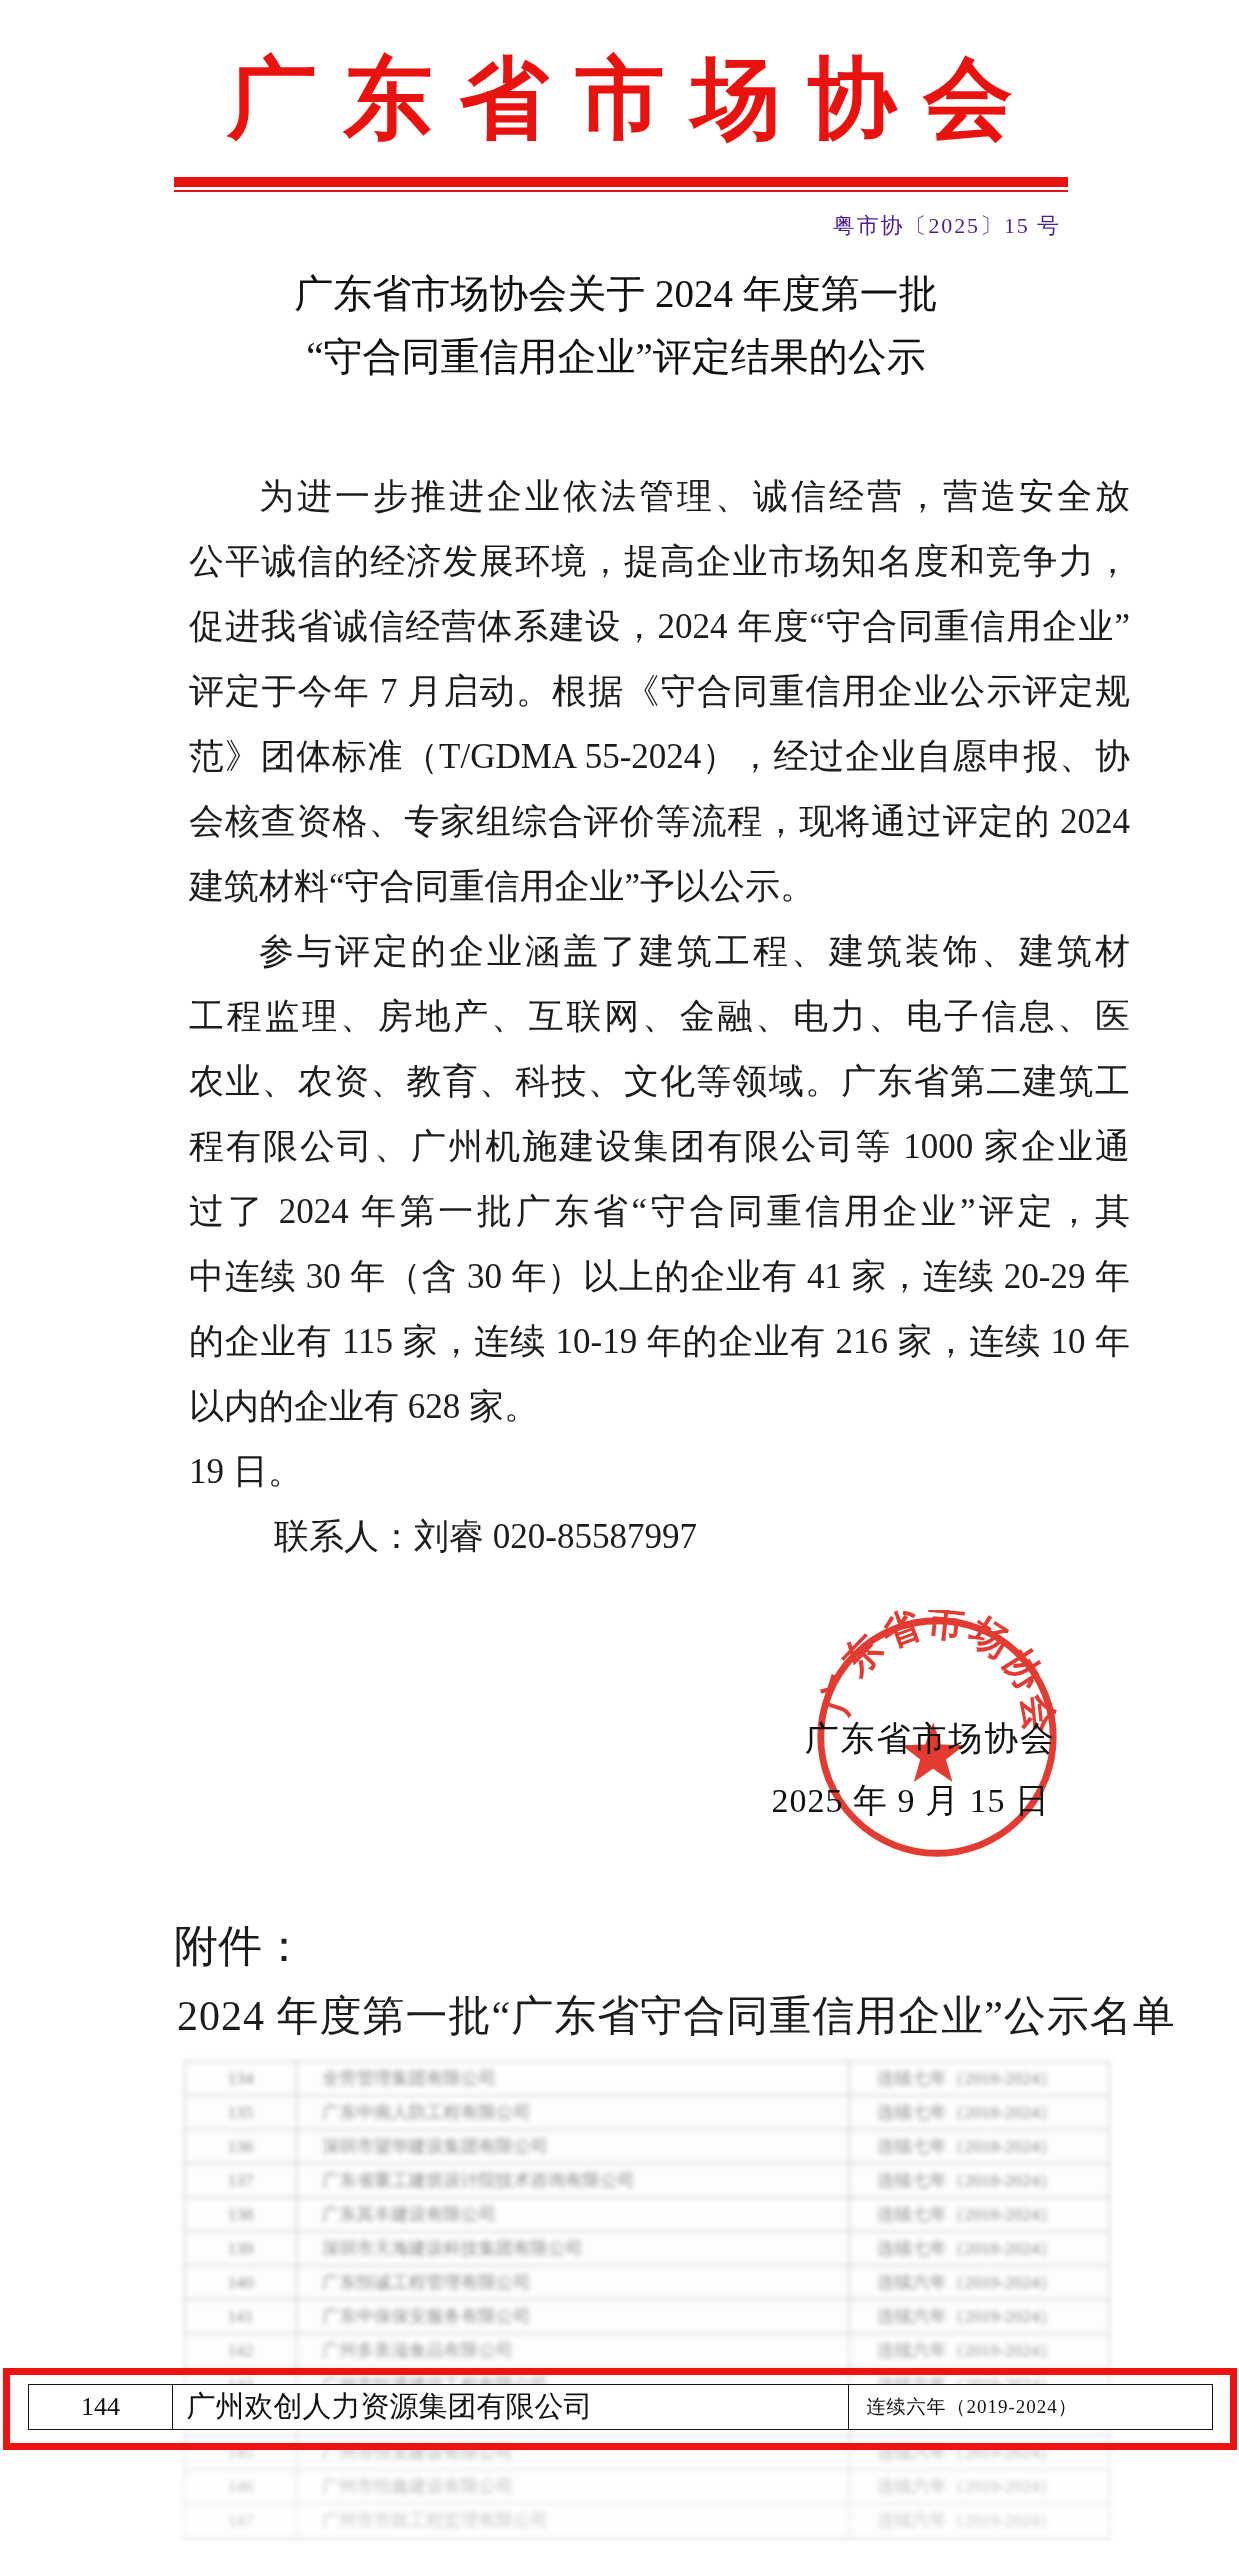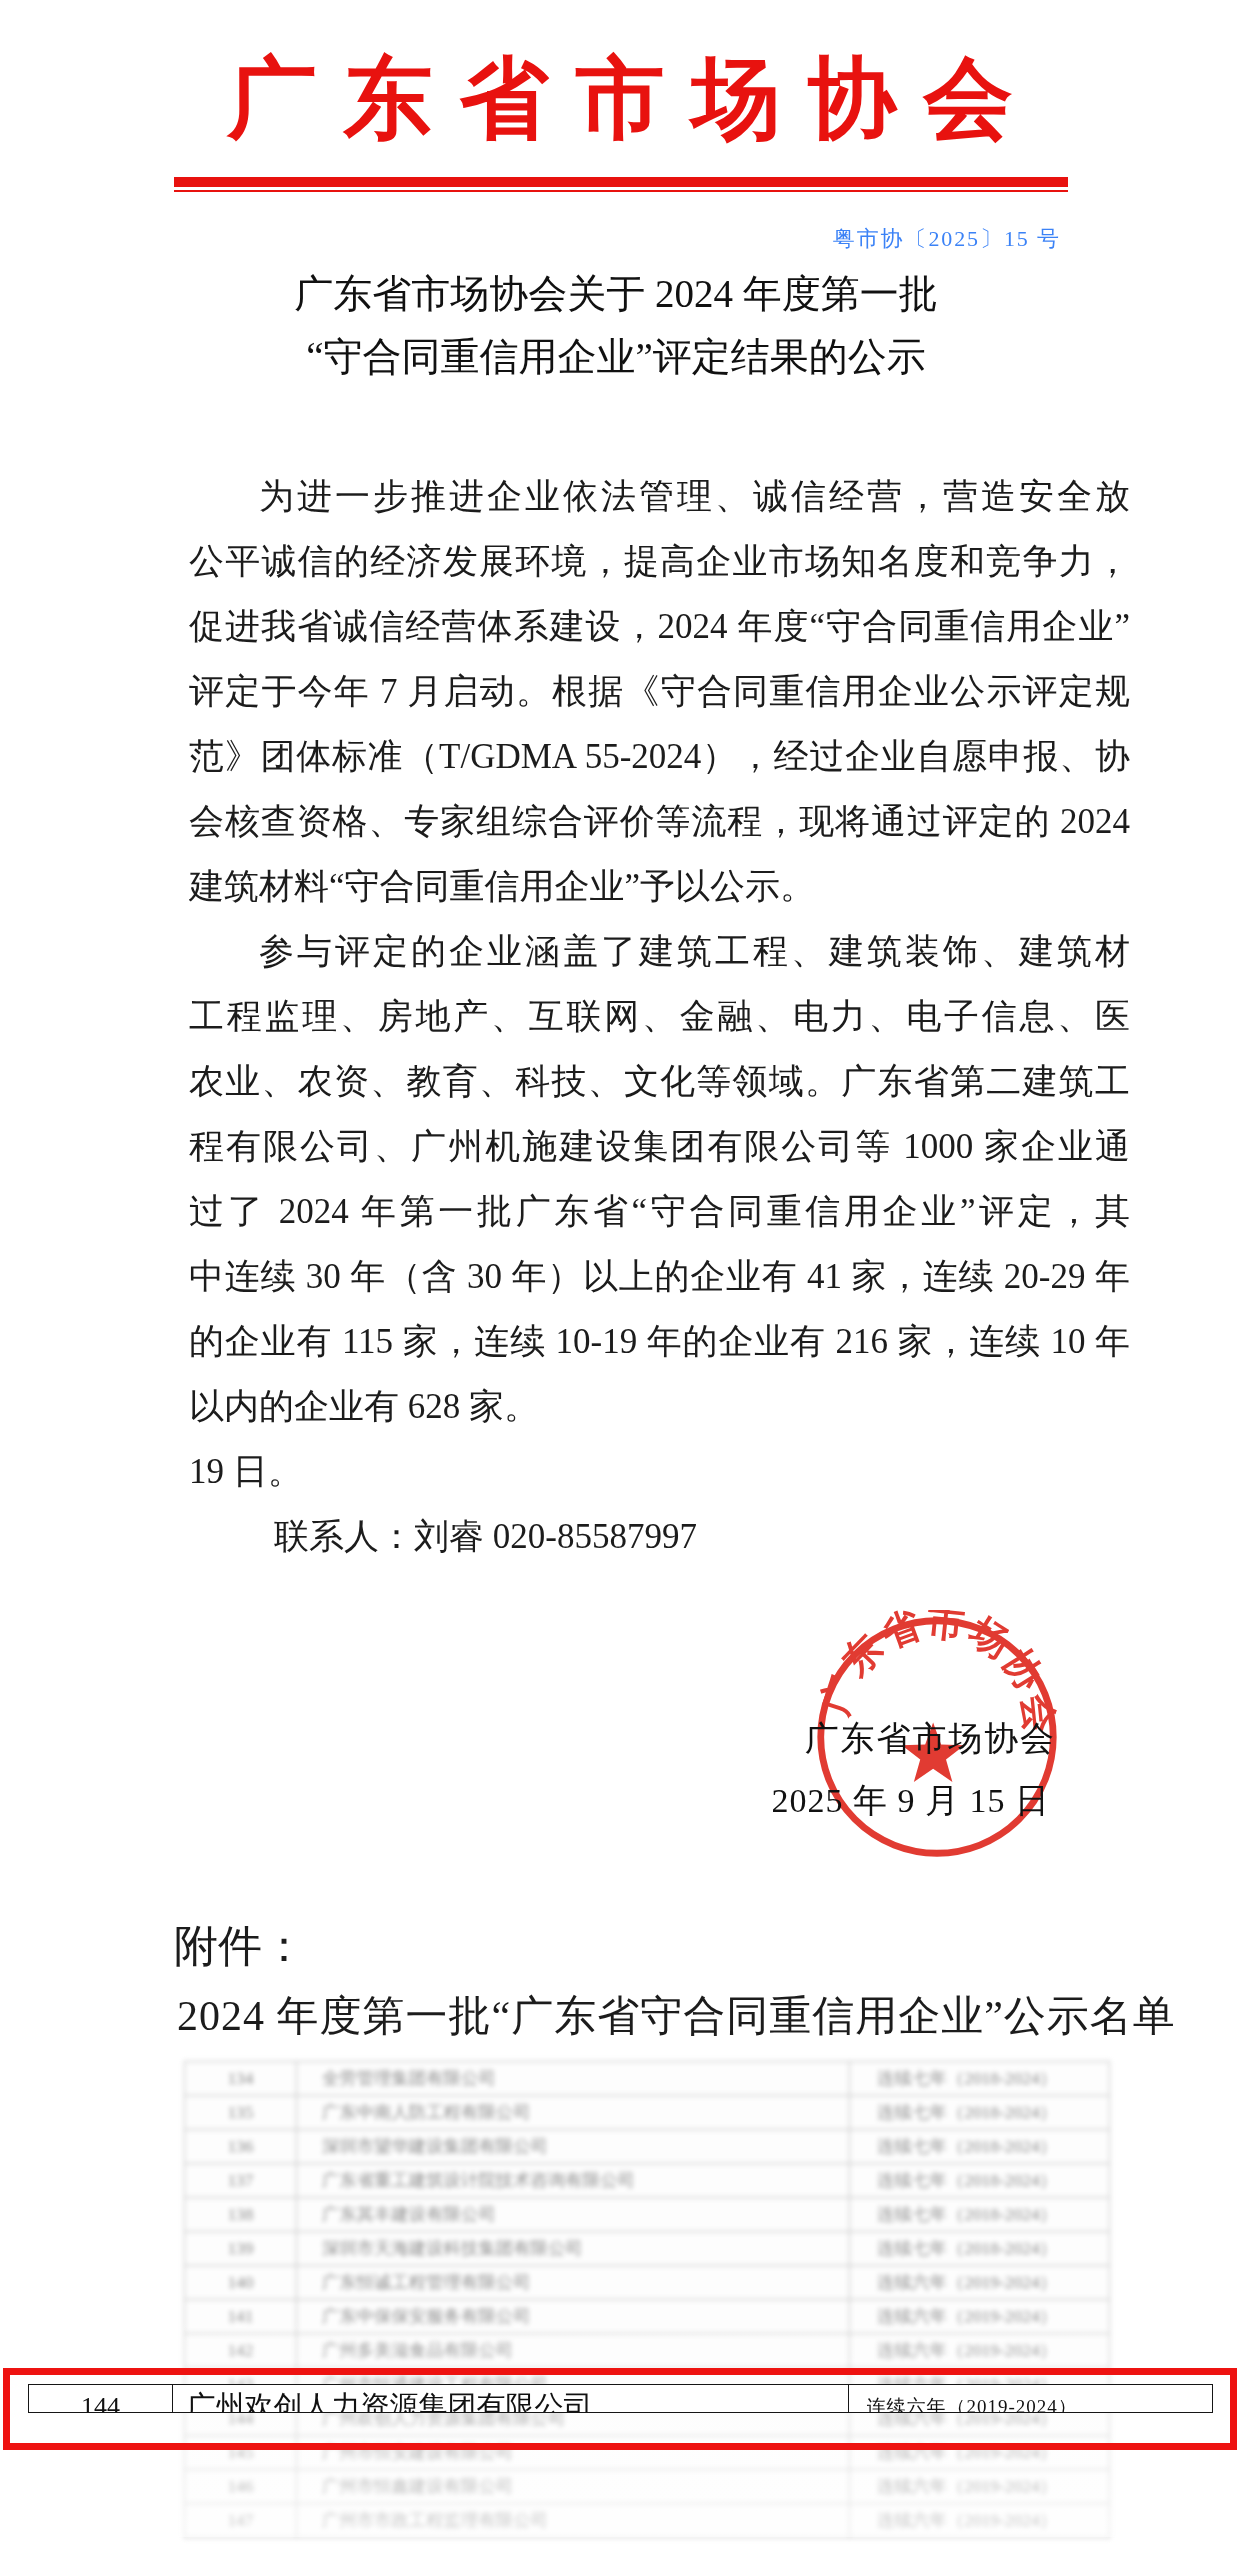--- a/index.html
+++ b/index.html
@@ -11,21 +11,21 @@
   .org-header{
     position:absolute;top:46px;left:0;width:1240px;text-align:center;
     font-size:89px;font-weight:900;color:#e8120f;letter-spacing:27px;
     line-height:107px;white-space:nowrap;text-indent:27px;
   }
   .red-rule{position:absolute;left:174px;top:177px;width:894px;}
   .red-rule .bar-thick{height:9.7px;background:#e8120f;}
   .red-rule .bar-gap{height:2.9px;background:#ffffff;}
   .red-rule .bar-thin{height:2.9px;background:#e8120f;}
   .doc-number{
-    position:absolute;top:224px;right:179px;font-size:22px;color:#3b82f6;
+    position:absolute;top:211px;right:179px;font-size:22px;color:#4c1d95;
     letter-spacing:1.9px;white-space:nowrap;
   }
   .doc-title{position:absolute;left:0;width:1232px;text-align:center;
     font-size:39px;font-weight:normal;color:#111;white-space:nowrap;}
   .doc-title.l1{top:267px;}
   .doc-title.l2{top:330px;}
   
   .body-block{position:absolute;left:189px;top:468px;width:941px;font-size:35px;color:#1c1c1c;}
   .body-line{height:65px;line-height:58px;text-align:justify;text-align-last:justify;white-space:normal;overflow:hidden;}
   .body-line.para-end{text-align-last:left;}
@@ -54,21 +54,21 @@
     position:absolute;left:179px;top:2305px;width:935px;height:232px;z-index:2;
     background:linear-gradient(to bottom,rgba(255,255,255,0) 0%,rgba(255,255,255,0.55) 100%);
     pointer-events:none;
   }
   
   .highlight-box{
     position:absolute;left:2.9px;top:2368px;width:1234px;height:82px;z-index:3;
     border:7.7px solid #ee1311;box-sizing:border-box;background:transparent;
   }
   .highlight-row{
-    position:absolute;left:28px;top:2384px;width:1185px;height:29px;z-index:4;
+    position:absolute;left:28px;top:2384px;width:1185px;height:46px;z-index:4;
     background:#ffffff;border:1.9px solid #161616;box-sizing:border-box;display:flex;
   }
   .hl-cell{height:100%;line-height:43px;white-space:nowrap;overflow:hidden;color:#111;}
   .hl-cell.no{width:144px;text-align:center;font-size:26px;border-right:1.9px solid #161616;box-sizing:border-box;}
   .hl-cell.name{width:676px;font-size:29px;padding-left:13.6px;box-sizing:border-box;border-right:1.9px solid #161616;}
   .hl-cell.years{flex:1;font-size:19px;padding-left:17.4px;box-sizing:border-box;letter-spacing:1px;}
 </style>
 </head>
 <body>
 

